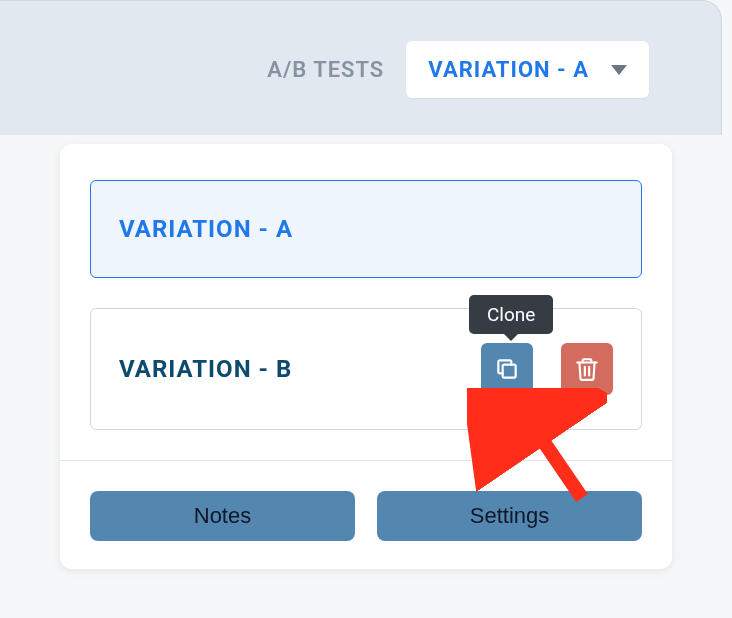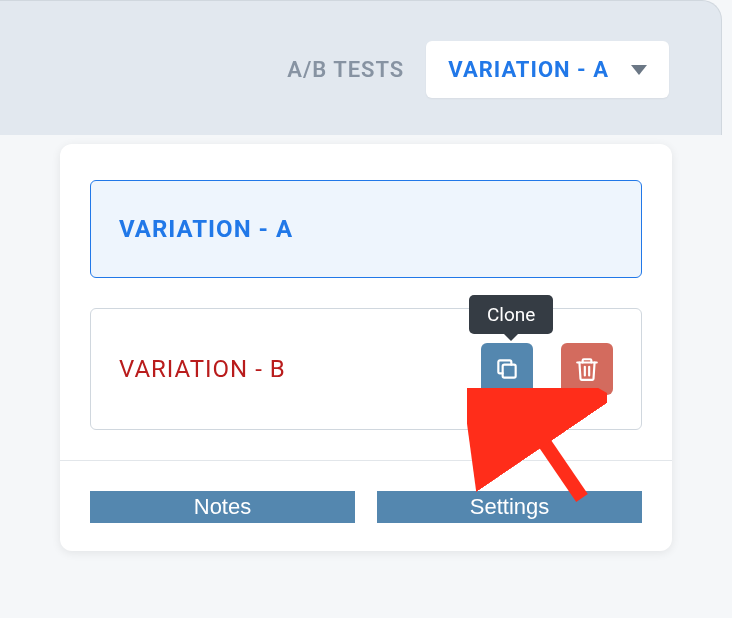--- a/index.html
+++ b/index.html
@@ -18,21 +18,21 @@
       background: #e2e8ef;
       height: 135px;
       padding-top: 40px;
       border-top-right-radius: 20px;
       border-top: 1px solid #d0d7de;
       border-right: 1px solid #d0d7de;
       margin-right: 10px;
       display: flex;
       align-items: flex-start;
       justify-content: flex-end;
-      padding-right: 52px;
+      padding-right: 72px;
     }
     .header-content {
       display: flex;
       align-items: center;
       gap: 22px;
     }
     .ab-tests-label {
       color: #8793a2;
       font-size: 22px;
       font-weight: 600;
@@ -88,23 +88,23 @@
       border: 1.5px solid #d0d7de;
       background: #fff;
     }
     .variation-label-a {
       color: #2178e8;
       font-size: 24px;
       font-weight: 700;
       letter-spacing: 1px;
     }
     .variation-label-b {
-      color: #b91c1c;
+      color: #0c4a6e;
       font-size: 24px;
-      font-weight: 400;
+      font-weight: 700;
       letter-spacing: 1px;
     }
     .variation-actions {
       display: flex;
       gap: 28px;
       position: relative;
     }
     .icon-btn {
       width: 52px;
       height: 52px;
@@ -150,26 +150,26 @@
       margin: 4px 0 0 0;
     }
     .footer-buttons {
       display: flex;
       gap: 22px;
       padding: 30px 30px 28px 30px;
     }
     .footer-btn {
       flex: 1;
       background: #5487af;
-      color: #ffffff;
+      color: #0f172a;
       font-size: 22px;
       font-weight: 500;
       border: none;
-      border-radius: 0;
-      padding: 3px 0;
+      border-radius: 8px;
+      padding: 12px 0;
       cursor: pointer;
       text-align: center;
     }
     .arrow-pointer {
       position: absolute;
       top: 388px;
       left: 467px;
       pointer-events: none;
     }
   </style>

